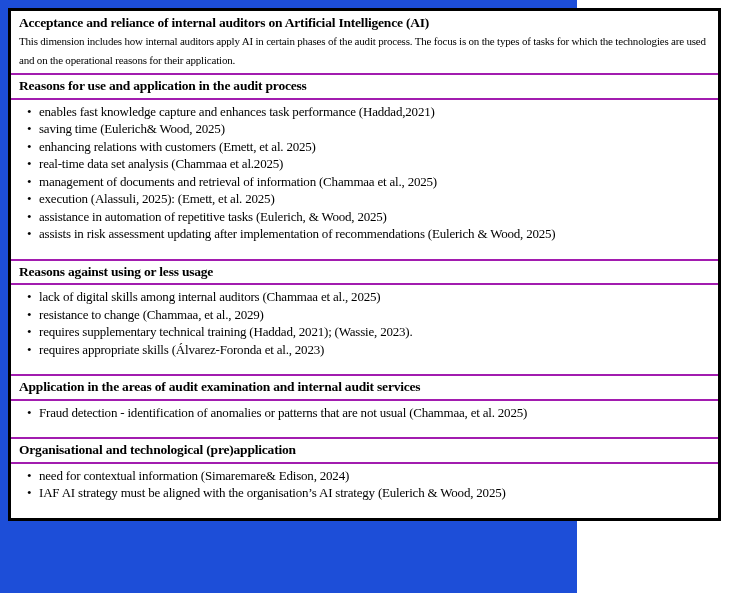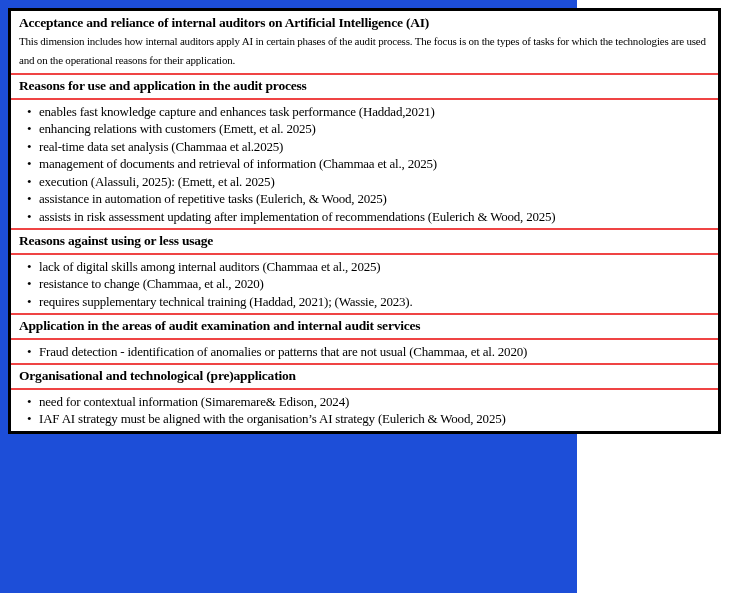--- a/index.html
+++ b/index.html
@@ -14,21 +14,21 @@
     height: 593px;
     background: #1d4ed8;
     padding: 8px;
   }
   .tbl {
     width: 713px;
     border: 3px solid #000000;
     background: #ffffff;
   }
   .cell {
-    border-top: 2px solid #ef4444;
+    border-top: 2px solid #a21caf;
     padding: 2px 8px;
   }
   .cell:first-child { border-top: none; }
   .title-cell { padding: 3px 8px 4px 8px; }
   .table-title {
     font-weight: bold;
     font-size: 13.5px;
     line-height: 18px;
     letter-spacing: -0.2px;
   }
@@ -37,21 +37,21 @@
     line-height: 18.5px;
     letter-spacing: -0.2px;
   }
   .header-cell {
     font-weight: bold;
     font-size: 13.5px;
     line-height: 17.5px;
     letter-spacing: -0.2px;
     padding: 2px 8px 3px 8px;
   }
-  .list-cell { padding: 3px 8px 3px 0; }
+  .list-cell { padding: 3px 8px 16px 0; }
   ul.items {
     list-style: none;
   }
   ul.items li {
     position: relative;
     padding-left: 28px;
     font-size: 13px;
     line-height: 17.5px;
     letter-spacing: -0.2px;
   }
@@ -70,42 +70,44 @@
 
     <div class="cell title-cell">
       <div class="table-title">Acceptance and reliance of internal auditors on Artificial Intelligence (AI)</div>
       <div class="table-desc">This dimension includes how internal auditors apply AI in certain phases of the audit process. The focus is on the types of tasks for which the technologies are used and on the operational reasons for their application.</div>
     </div>
 
     <div class="cell header-cell">Reasons for use and application in the audit process</div>
     <div class="cell list-cell">
       <ul class="items">
         <li>enables fast knowledge capture and enhances task performance (Haddad,2021)</li>
+        <li>saving time (Eulerich&amp; Wood, 2025)</li>
         <li>enhancing relations with customers (Emett, et al. 2025)</li>
         <li>real-time data set analysis (Chammaa et al.2025)</li>
         <li>management of documents and retrieval of information (Chammaa et al., 2025)</li>
         <li>execution (Alassuli, 2025): (Emett, et al. 2025)</li>
         <li>assistance in automation of repetitive tasks (Eulerich, &amp; Wood, 2025)</li>
         <li>assists in risk assessment updating after implementation of recommendations (Eulerich &amp; Wood, 2025)</li>
       </ul>
     </div>
 
     <div class="cell header-cell">Reasons against using or less usage</div>
     <div class="cell list-cell">
       <ul class="items">
         <li>lack of digital skills among internal auditors (Chammaa et al., 2025)</li>
-        <li>resistance to change (Chammaa, et al., 2020)</li>
+        <li>resistance to change (Chammaa, et al., 2029)</li>
         <li>requires supplementary technical training (Haddad, 2021); (Wassie, 2023).</li>
+        <li>requires appropriate skills (Álvarez-Foronda et al., 2023)</li>
       </ul>
     </div>
 
     <div class="cell header-cell">Application in the areas of audit examination and internal audit services</div>
     <div class="cell list-cell">
       <ul class="items">
-        <li>Fraud detection - identification of anomalies or patterns that are not usual (Chammaa, et al. 2020)</li>
+        <li>Fraud detection - identification of anomalies or patterns that are not usual (Chammaa, et al. 2025)</li>
       </ul>
     </div>
 
     <div class="cell header-cell">Organisational and technological (pre)application</div>
     <div class="cell list-cell">
       <ul class="items">
         <li>need for contextual information (Simaremare&amp; Edison, 2024)</li>
         <li>IAF AI strategy must be aligned with the organisation’s AI strategy (Eulerich &amp; Wood, 2025)</li>
       </ul>
     </div>

